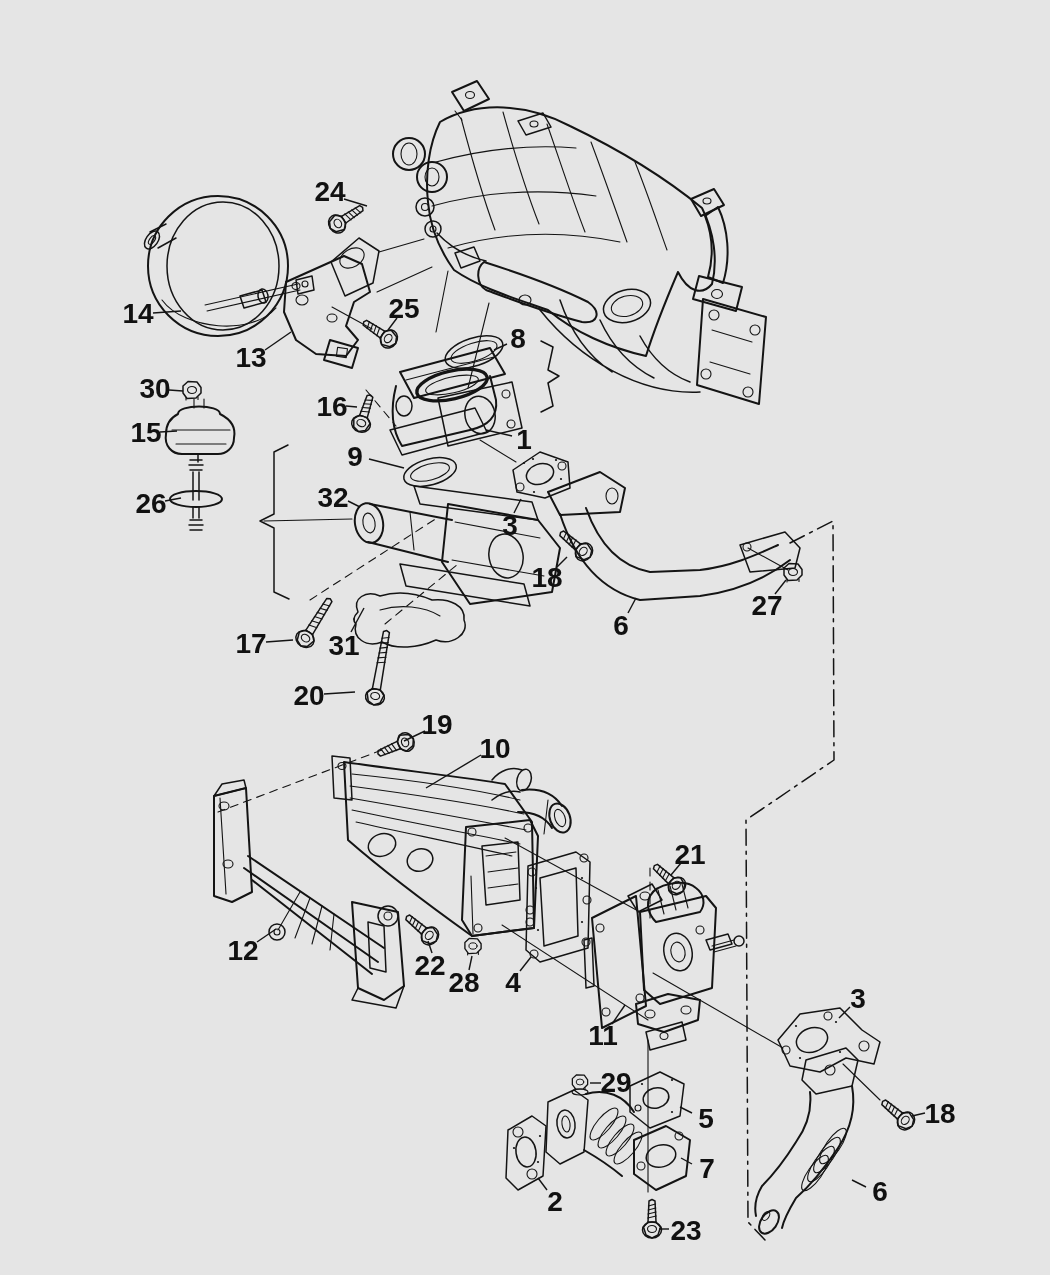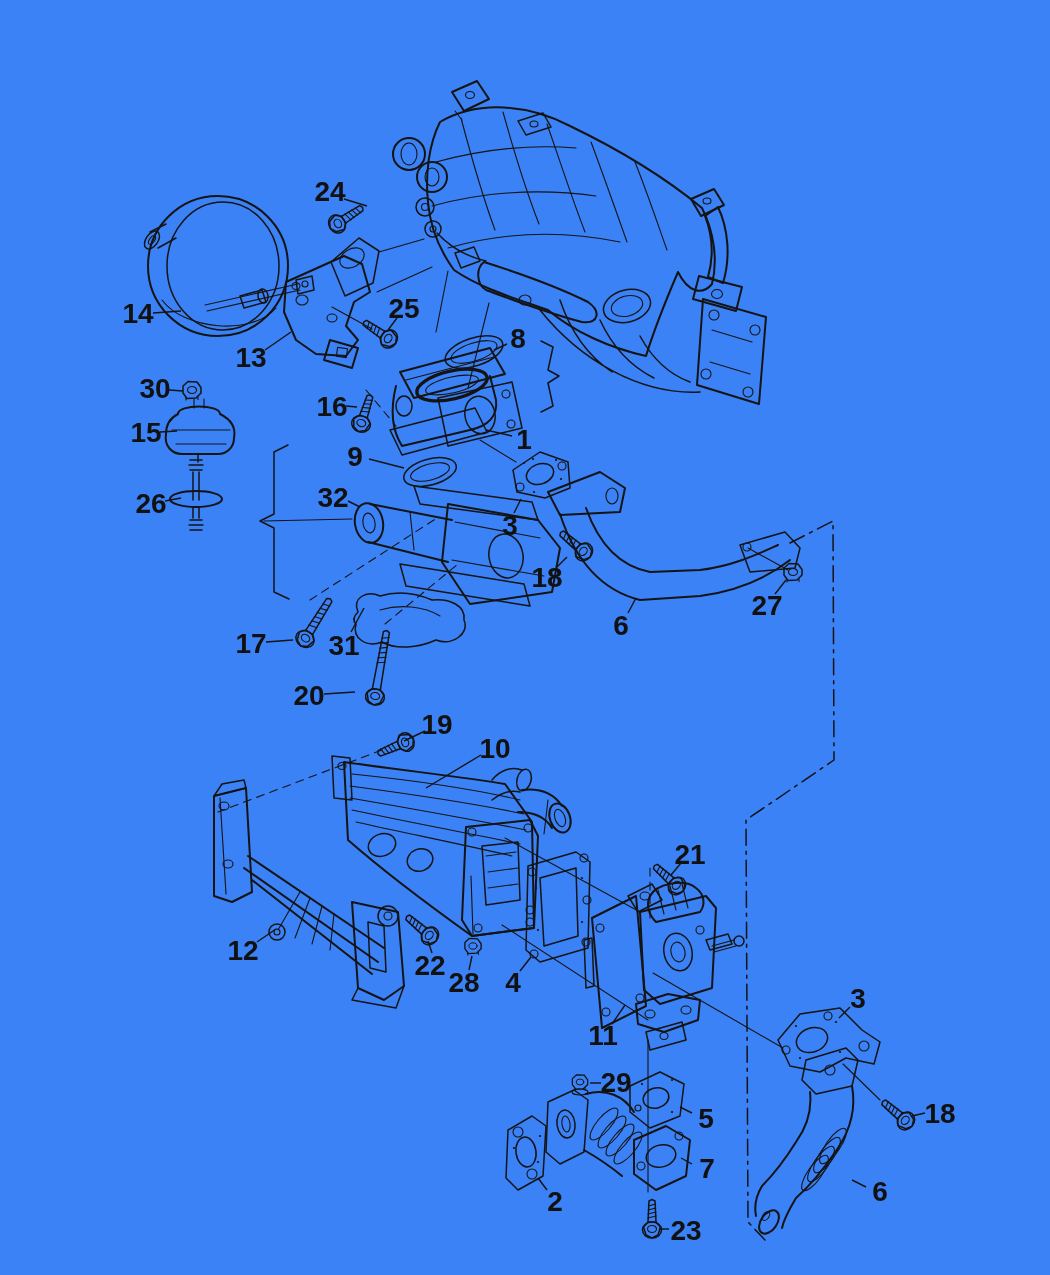--- a/index.html
+++ b/index.html
@@ -1,16 +1,16 @@
 <!DOCTYPE html>
 <html><head>
 <meta charset="utf-8">
 <style>
   html,body{margin:0;padding:0;background:#ffffff;}
-  .stage{position:relative;width:1050px;height:1275px;background:#3b82f6;overflow:hidden;}
+  .stage{position:relative;width:1050px;height:1275px;background:#e5e5e5;overflow:hidden;}
   svg{display:block;}
   
   .s2,.s15,.s12,.thick{fill:none;stroke:#141414;stroke-linecap:round;stroke-linejoin:round;}
   .s2{stroke-width:2}
   .s15{stroke-width:1.5}
   .s12{stroke-width:1.1}
   .thick{stroke-width:3.4}
   .dash{stroke-dasharray:8 6}
   .dashdot{stroke-dasharray:16 6 3 6}
   .dot{fill:#141414;stroke:none}

